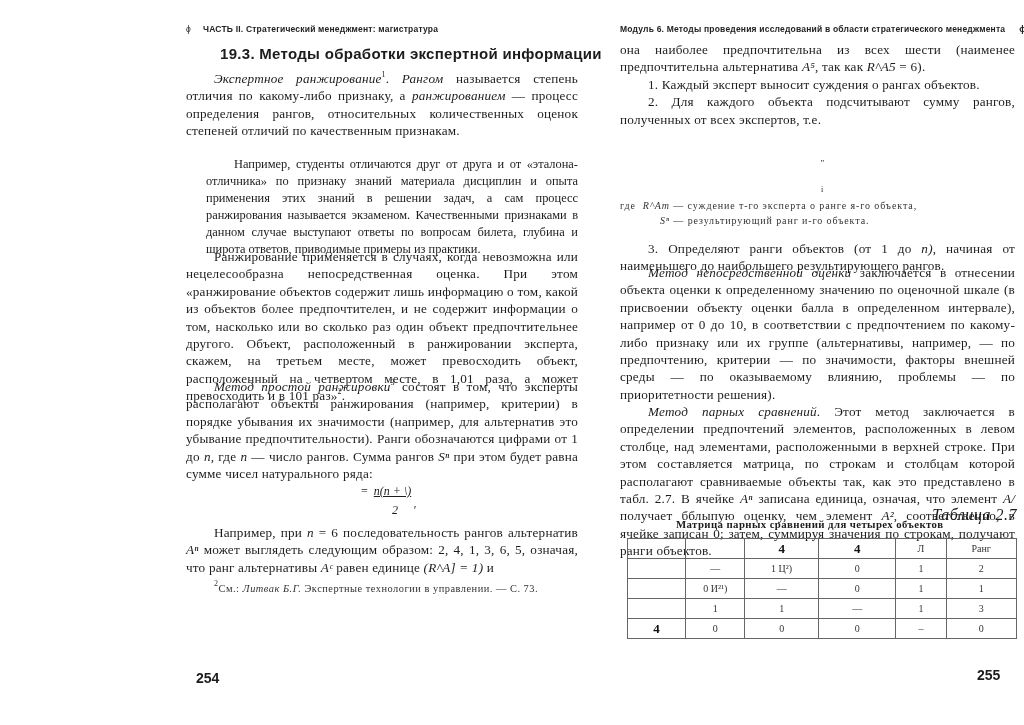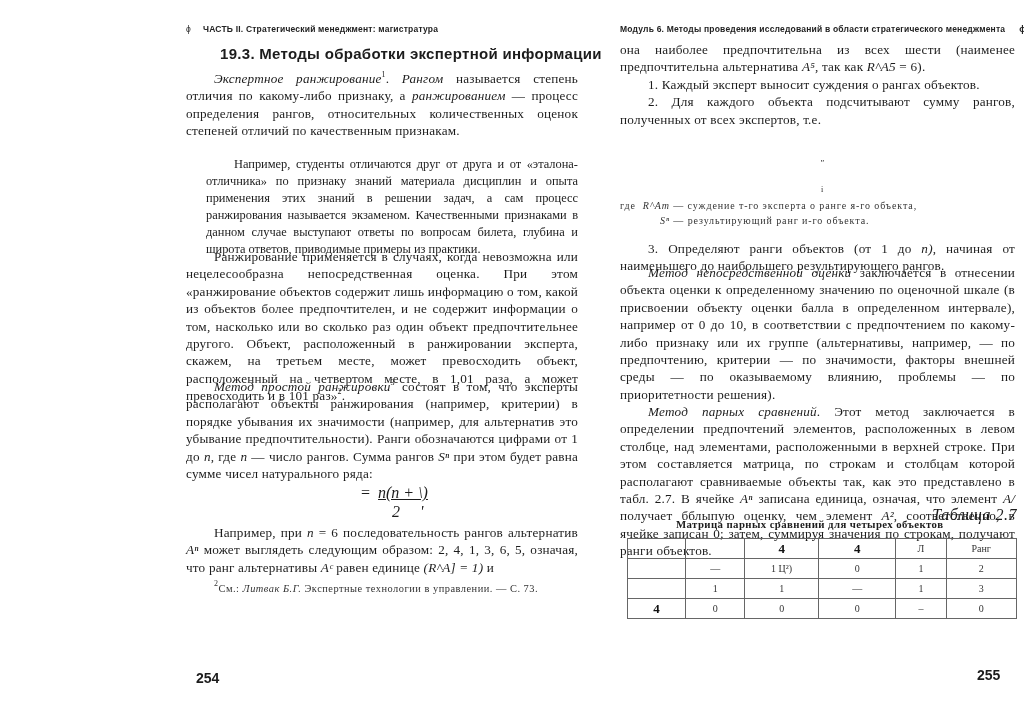--- a/index.html
+++ b/index.html
@@ -14,21 +14,21 @@
   .right .runhead { left:0; top:24px; }
   .sect-title { position:absolute; top:45px; left:34px; font-family:"Liberation Sans", sans-serif;
                 font-weight:bold; font-size:15px; letter-spacing:0.3px; white-space:nowrap; }
   .txt { position:absolute; left:0; width:100%; font-size:13.2px; line-height:17.4px;
          text-align:justify; letter-spacing:0.2px; }
   .txt p { margin:0; text-indent:28px; }
   .txt p.noind { text-indent:0; }
   .small { font-size:12.4px; line-height:17px; letter-spacing:0; }
   i { font-style:italic; }
   sup { font-size:8px; vertical-align:6px; line-height:0; }
-  .formula { position:absolute; font-style:italic; font-size:16px; white-space:nowrap; }
+  .formula { position:absolute; font-style:italic; font-size:12px; white-space:nowrap; }
   .foot { position:absolute; left:0; width:100%; font-size:10.4px; line-height:14.5px;
           letter-spacing:0.5px; text-align:justify; color:#333; }
   .foot p { margin:0; text-indent:28px; }
   .pnum { position:absolute; font-family:"Liberation Sans", sans-serif; font-weight:bold; font-size:14px; }
   .where { position:absolute; left:0; font-size:10px; letter-spacing:0.9px; white-space:nowrap; color:#333; }
   table.matrix { position:absolute; left:7px; top:538px; width:390px; border-collapse:collapse; font-size:10px; }
   table.matrix td { border:1px solid #666; height:19px; text-align:center; padding:0; color:#333; }
   table.matrix td.b { font-weight:bold; font-size:13px; color:#111; }
   .tab-label { position:absolute; right:-2px; top:506px; font-style:italic; font-size:16px; letter-spacing:0.5px; }
   .tab-title { position:absolute; left:56px; top:518px; font-weight:bold; font-size:10.8px; letter-spacing:0.4px; white-space:nowrap; }
@@ -134,20 +134,28 @@
     <tr>
       <td></td>
           <td>—</td>
           <td>1 Ц²)</td>
           <td>0</td>
           <td>1</td>
           <td>2</td>
     </tr>
     <tr>
       <td></td>
+          <td>0 И²¹)</td>
+          <td>—</td>
+          <td>0</td>
+          <td>1</td>
+          <td>1</td>
+    </tr>
+    <tr>
+      <td></td>
           <td>1</td>
           <td>1</td>
           <td>—</td>
           <td>1</td>
           <td>3</td>
     </tr>
     <tr>
       <td class="b">4</td>
           <td>0</td>
           <td>0</td>

